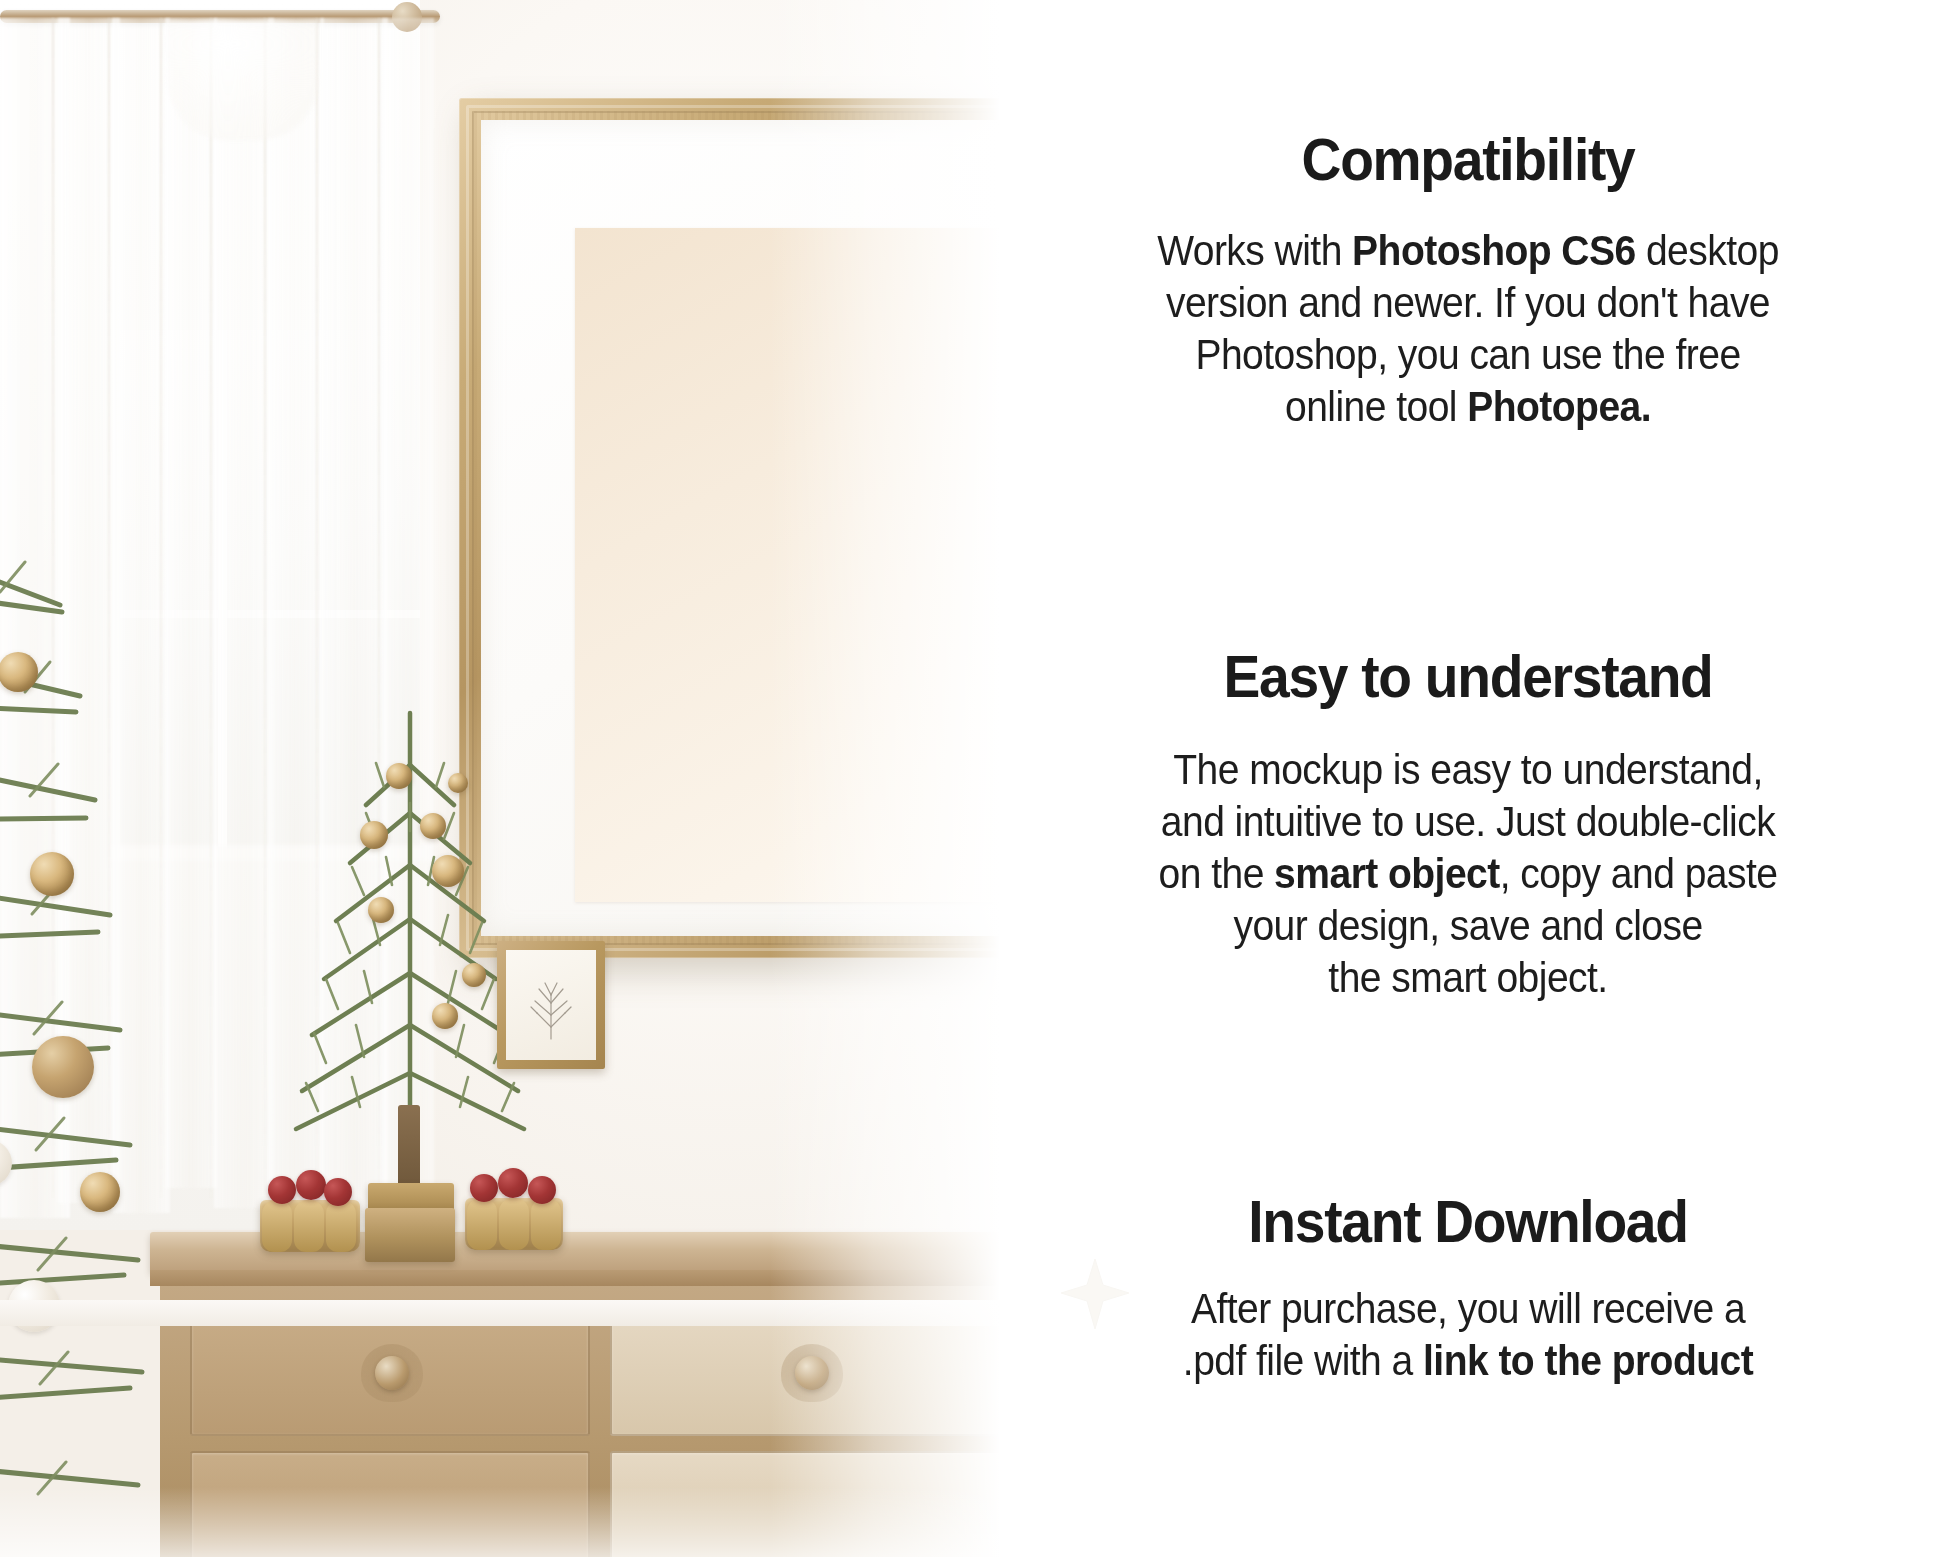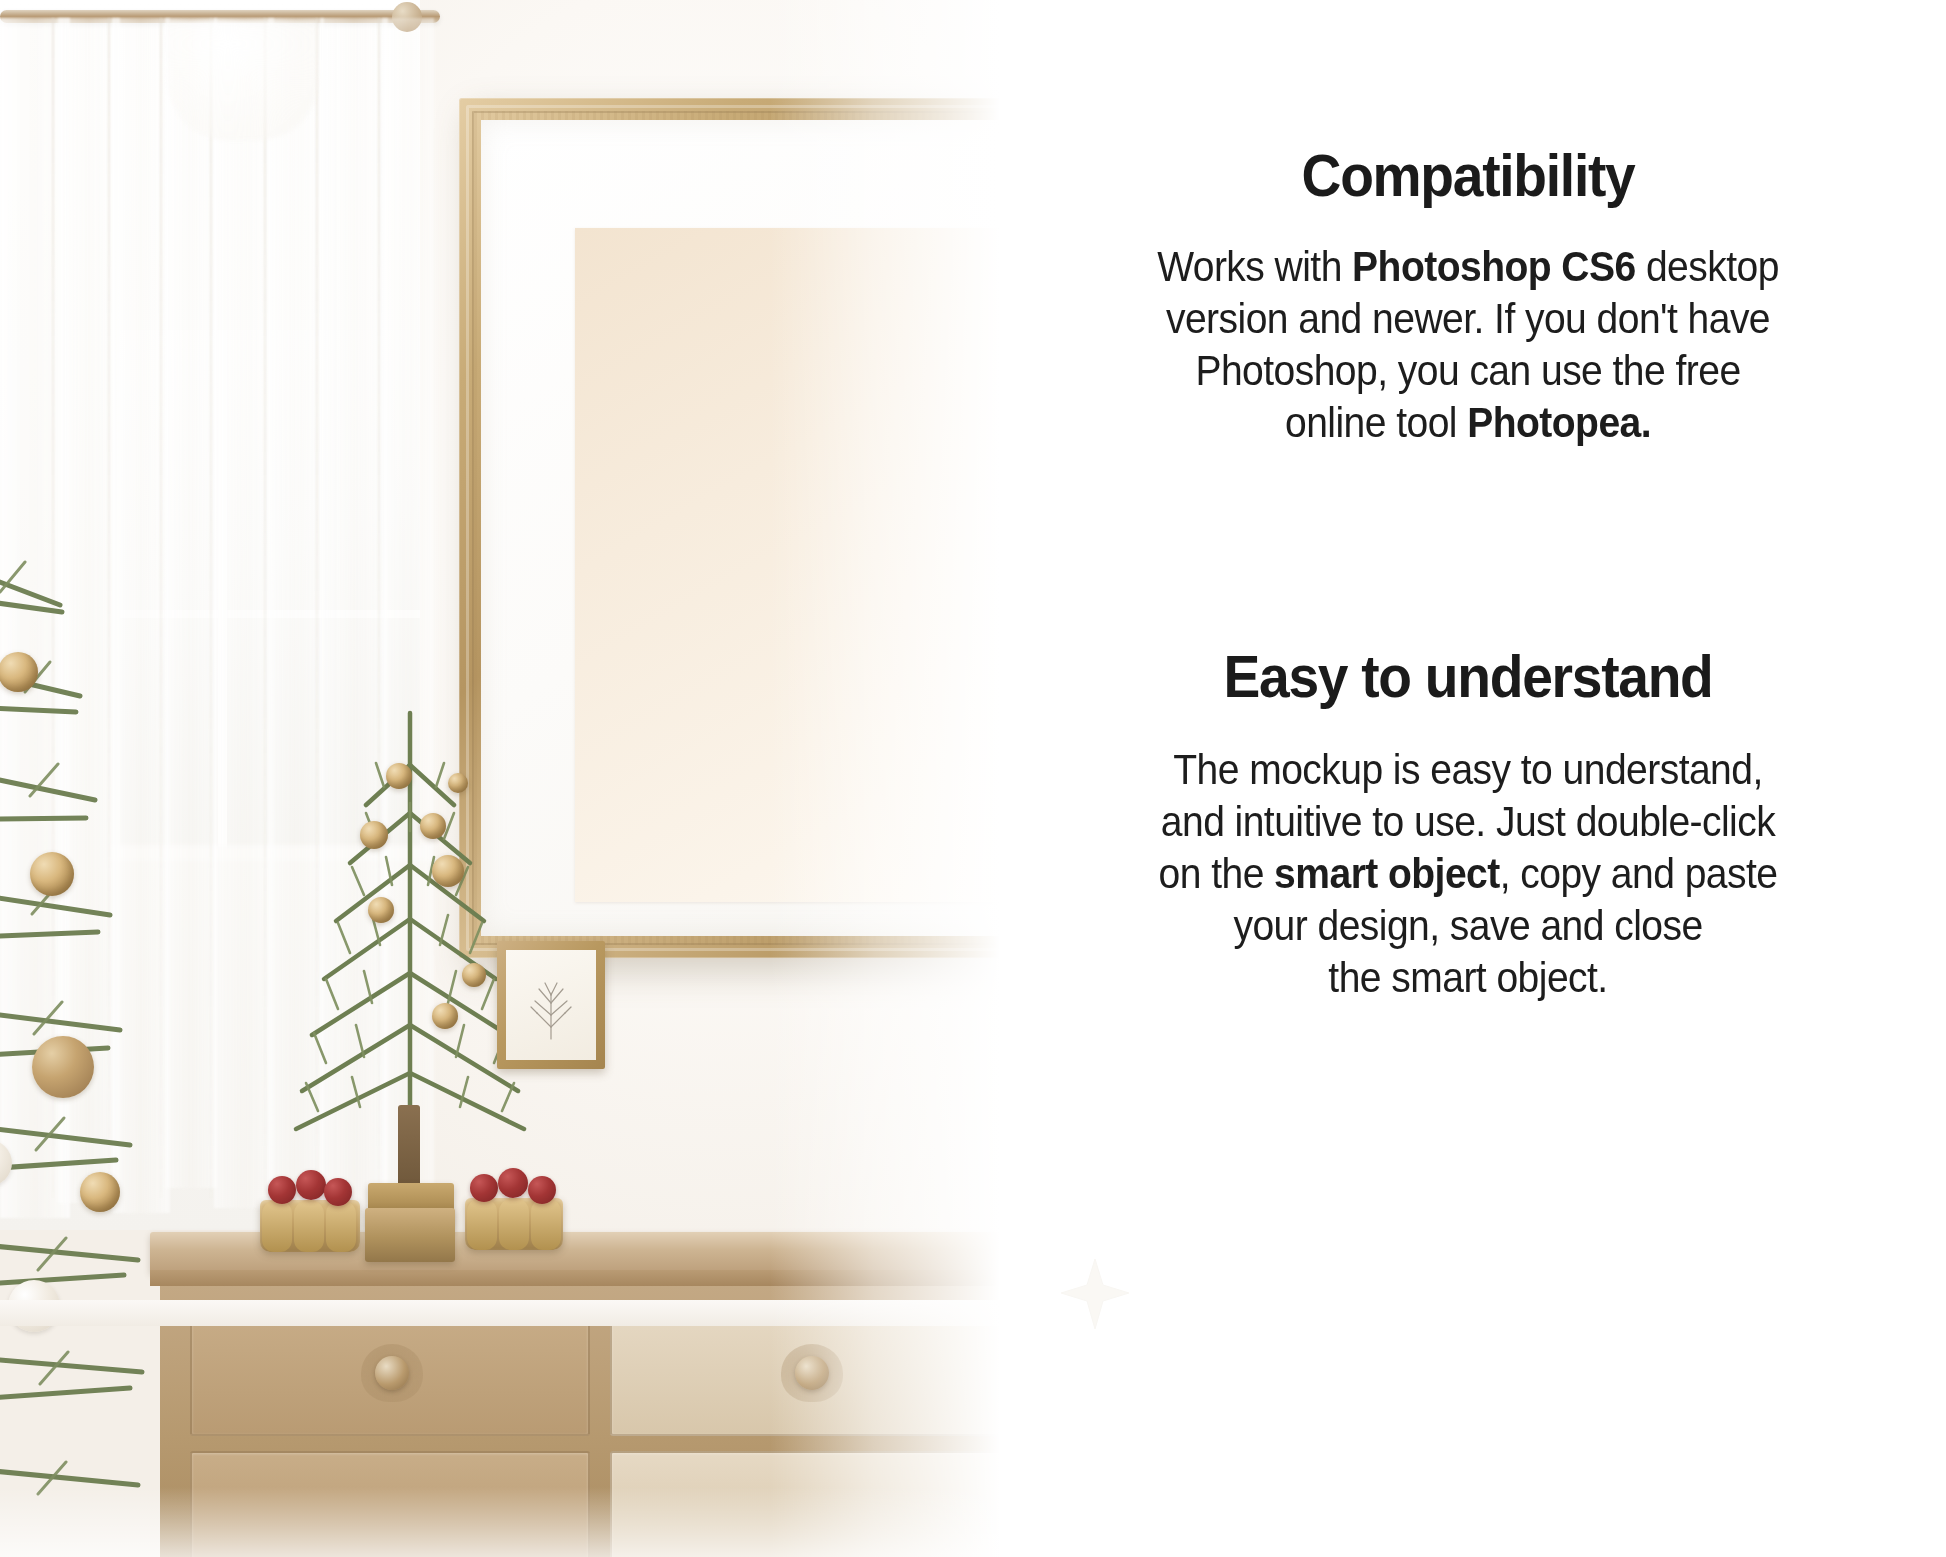--- a/index.html
+++ b/index.html
@@ -263,21 +263,21 @@
     pointer-events:none;
   }
 
   
   .copy {
     position:absolute; right:0; top:0;
     width:946px; height:1557px;
     padding:0 40px 0 0;
   }
   .block { position:absolute; right:58px; width:840px; text-align:center; }
-  .block.b1 { top:144px; }
+  .block.b1 { top:128px; }
   .block.b2 { top:645px; }
   .block.b3 { top:1190px; }
 
   .heading {
     font-family:"Liberation Sans", sans-serif;
     font-weight:bold;
     font-size:60px;
     line-height:1.05;
     letter-spacing:-1.4px;
     color:#1b1b1b;
@@ -541,15 +541,19 @@
     <div class="block b1">
       <div class="heading">Compatibility</div>
       <div class="para"><span><span>Works with </span><b>Photoshop CS6</b><span> desktop</span></span><br><span><span>version and newer. If you don't have</span></span><br><span><span>Photoshop, you can use the free</span></span><br><span><span>online tool </span><b>Photopea.</b></span></div>
     </div>
 
     <div class="block b2">
       <div class="heading">Easy to understand</div>
       <div class="para"><span><span>The mockup is easy to understand,</span></span><br><span><span>and intuitive to use. Just double-click</span></span><br><span><span>on the </span><b>smart object</b><span>, copy and paste</span></span><br><span><span>your design, save and close</span></span><br><span><span>the smart object.</span></span></div>
     </div>
 
+    <div class="block b3">
+      <div class="heading">Instant Download</div>
+      <div class="para"><span><span>After purchase, you will receive a</span></span><br><span><span>.pdf file with a </span><b>link to the product</b></span></div>
+    </div>
 
   </div>
 </div>
 
 </body></html>

